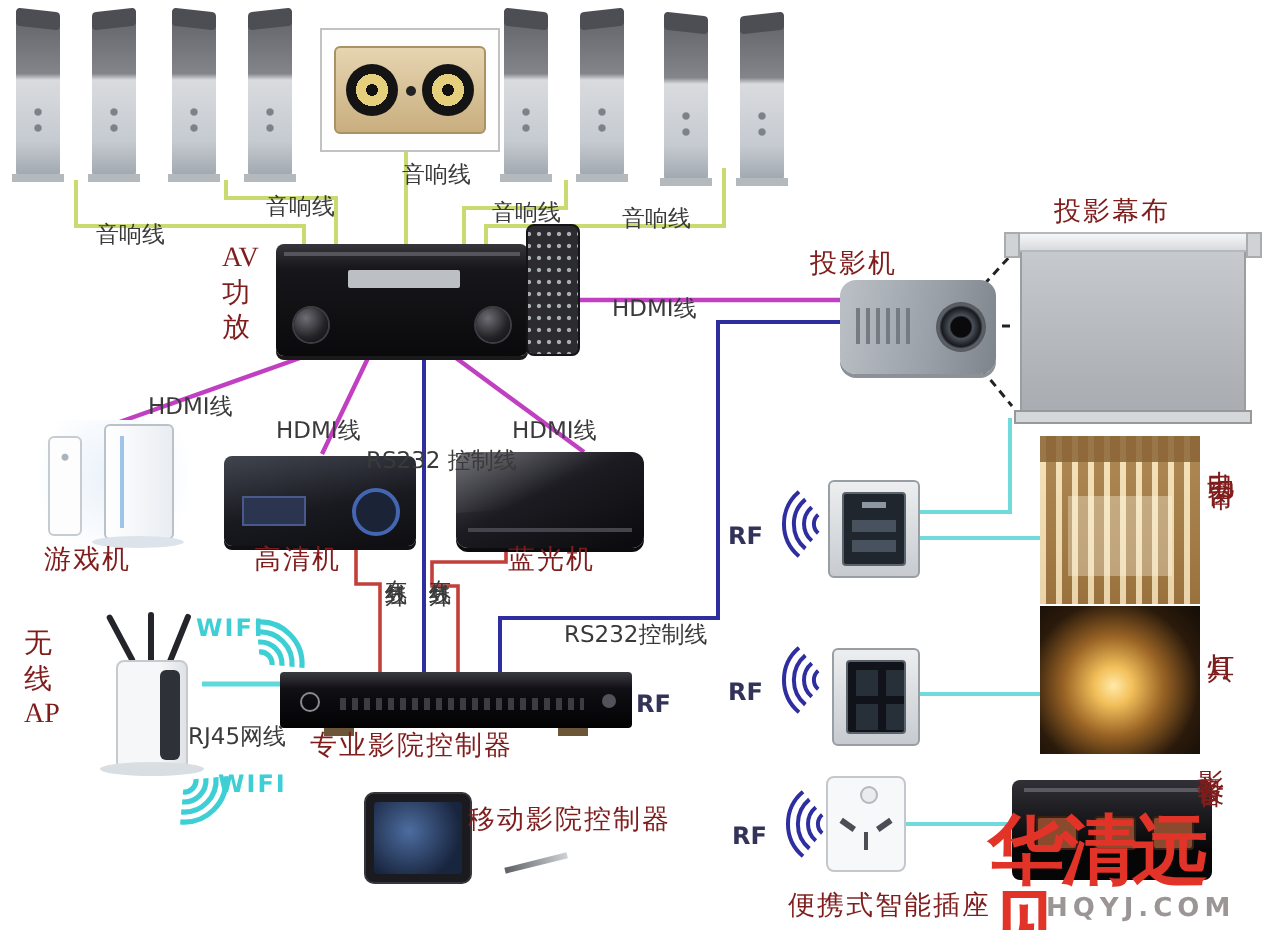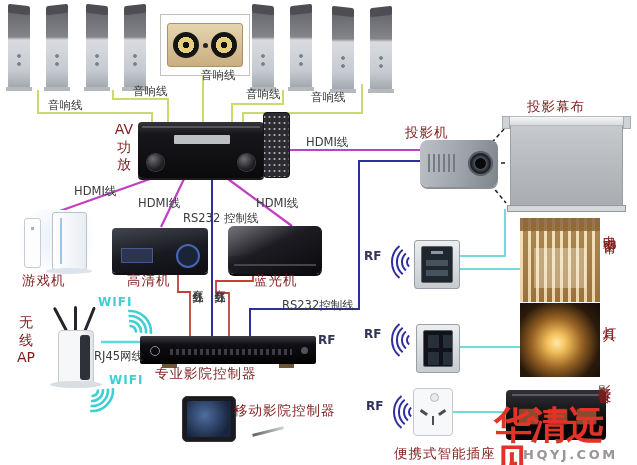--- a/index.html
+++ b/index.html
@@ -10,23 +10,23 @@
   .w-audio{stroke:var(--color-audio_wire);stroke-width:2;}
   .w-hdmi{stroke:var(--color-hdmi_wire);stroke-width:2.2;}
   .w-rs232{stroke:var(--color-rs232_wire);stroke-width:2;}
   .w-ir{stroke:var(--color-ir_wire);stroke-width:1.8;}
   .w-net{stroke:var(--color-net_wire);stroke-width:2.6;}
   .w-link{stroke:var(--color-link_wire);stroke-width:2;}
   .w-beam{stroke:var(--color-beam);stroke-width:1.5;stroke-dasharray:4 3;}
   .w-wifi{stroke:var(--color-wifi);stroke-width:2.6;}
   .w-rf{stroke:var(--color-rf);stroke-width:2;}
 
-  .lbl{position:absolute;font-size:11.5px;color:var(--color-label_text);white-space:nowrap;line-height:1.1;}
+  .lbl{position:absolute;font-size:11.5px;color:var(--color-label_text);white-space:nowrap;line-height:1.1;margin-top:12px;}
   .dev-lbl{position:absolute;font-size:13.5px;color:#7f1d1d;white-space:nowrap;line-height:1.25;letter-spacing:1px;}
-  .stacked{white-space:pre-line;text-align:center;letter-spacing:0;}
+  .stacked{white-space:pre-line;letter-spacing:0;font-family:Liberation Serif, serif;}
   .vtext{writing-mode:vertical-rl;text-orientation:upright;letter-spacing:2px;white-space:normal;}
   .vsm{position:absolute;font-size:11px;color:var(--color-label_text);writing-mode:vertical-rl;
        text-orientation:upright;letter-spacing:1px;line-height:1;}
   .wifi-t{color:var(--color-wifi);font-weight:bold;font-size:12px;letter-spacing:1px;}
   .rf-t{font-size:12px;color:#33335a;font-weight:bold;}
 
   .dev{position:absolute;}
   
   .pair{position:absolute;display:flex;gap:16px;}
   .tower{width:22px;height:80px;border-radius:2px;position:relative;

